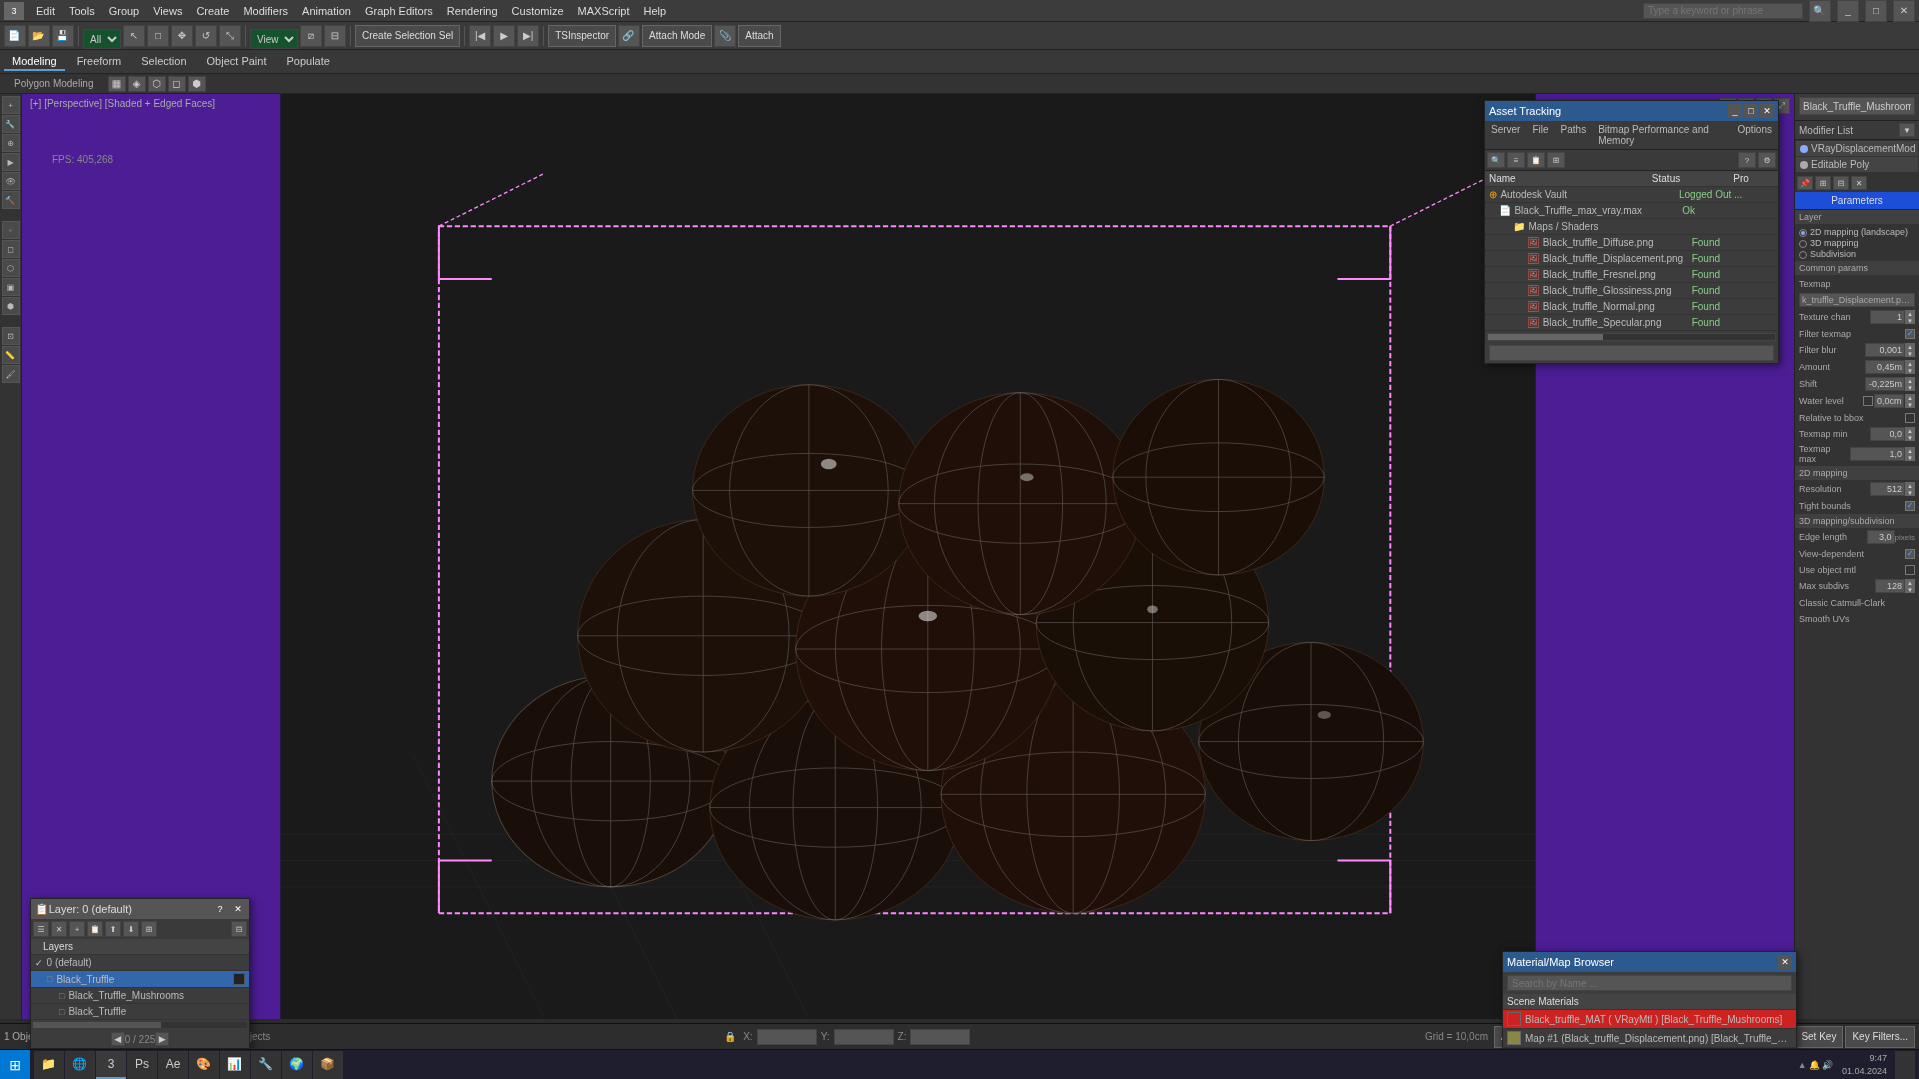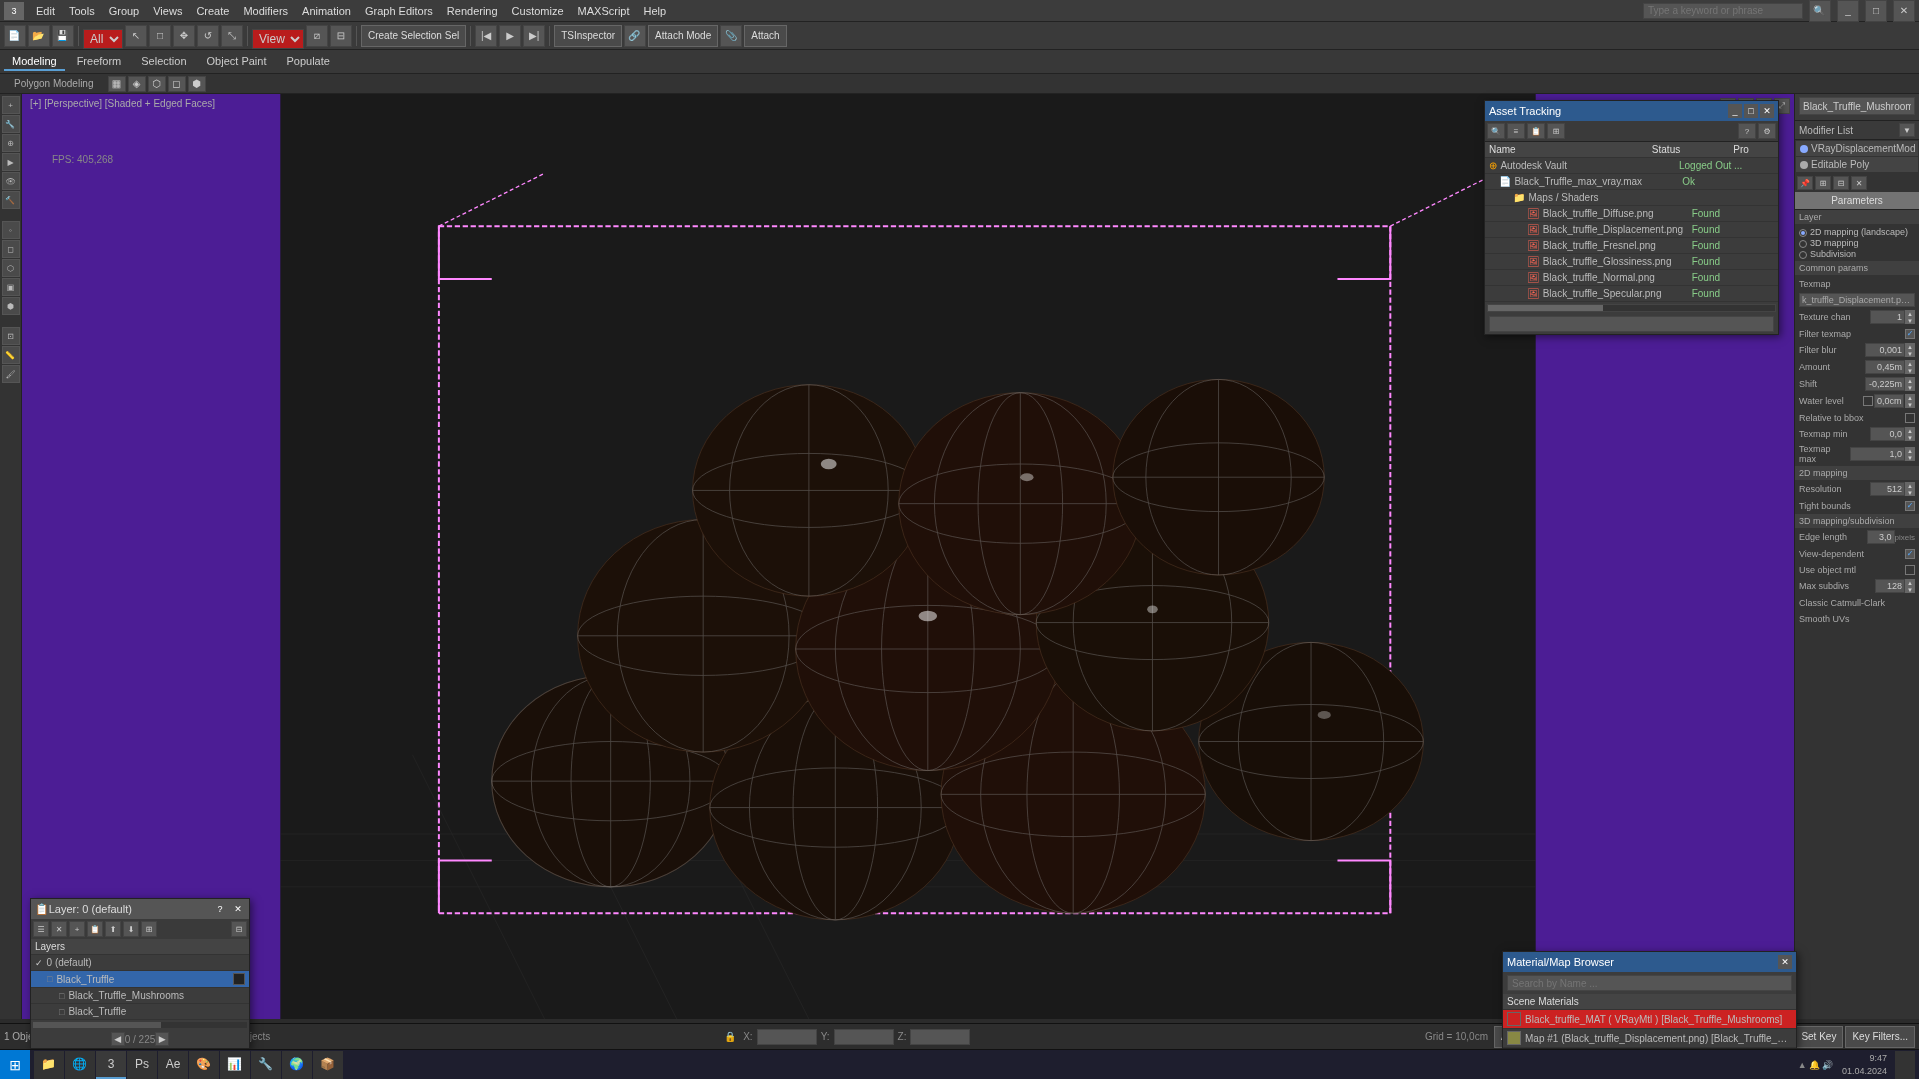--- a/index.html
+++ b/index.html
@@ -68,21 +68,21 @@
       width: 22px; height: 22px;
       background: #555;
       border: 1px solid #444;
       display: flex; align-items: center; justify-content: center;
       cursor: pointer;
       font-size: 10px;
       color: #ccc;
     }
     .toolbar-sep { width: 1px; height: 20px; background: #555; margin: 0 2px; }
     .toolbar-dropdown {
-      background: #b91c1c; border: 1px solid #444; color: #ccc; height: 20px; font-size: 12px; padding: 0 2px; margin-top: 7px;
+      background: #14532d; border: 1px solid #444; color: #ccc; height: 20px; font-size: 10px; padding: 0 2px; margin-top: 7px;
     }
     .create-sel-btn {
       background: #4a4a4a;
       border: 1px solid #666;
       color: #ddd;
       font-size: 10px;
       height: 22px;
       padding: 0 6px;
       cursor: pointer;
     }
@@ -320,21 +320,21 @@
       width: 16px; height: 16px;
       background: #555;
       border: 1px solid #444;
       font-size: 8px; color: #ccc;
       display: flex; align-items: center; justify-content: center;
       cursor: pointer;
     }
     .layer-header {
       display: flex;
       background: #444;
-      padding: 2px 4px;
+      padding: 2px 12px;
       font-size: 10px;
       color: #ddd;
       border-bottom: 1px solid #333;
     }
     .layer-row {
       display: flex;
       align-items: center;
       padding: 2px 4px;
       border-bottom: 1px solid #333;
       font-size: 10px;
@@ -379,21 +379,21 @@
       padding: 2px;
     }
     .mod-tb-btn {
       width: 16px; height: 14px;
       background: #555; border: 1px solid #444;
       font-size: 8px; color: #ccc;
       display: flex; align-items: center; justify-content: center;
       cursor: pointer;
     }
     .params-section-title {
-      background: #737373;
+      background: #1d4ed8;
       padding: 3px 4px;
       font-size: 10px;
       color: #ddd;
       text-align: center;
       border-bottom: 1px solid #222;
     }
     .param-group-label {
       background: #404040;
       padding: 2px 4px;
       color: #aaa;
@@ -948,20 +948,27 @@
   </div>
 </div>
 
 <div class="asset-tracking">
   <div class="window-titlebar">
     <span>Asset Tracking</span>
     <button class="window-btn">_</button>
     <button class="window-btn">□</button>
     <button class="window-btn">✕</button>
   </div>
+  <div class="asset-menu-bar">
+    <span class="asset-menu-item">Server</span>
+    <span class="asset-menu-item">File</span>
+    <span class="asset-menu-item">Paths</span>
+    <span class="asset-menu-item">Bitmap Performance and Memory</span>
+    <span class="asset-menu-item">Options</span>
+  </div>
   <div class="asset-toolbar">
     <div class="asset-tb-btn">🔍</div>
     <div class="asset-tb-btn">≡</div>
     <div class="asset-tb-btn">📋</div>
     <div class="asset-tb-btn">⊞</div>
     <div style="margin-left:auto; display:flex; gap:2px;">
       <div class="asset-tb-btn">?</div>
       <div class="asset-tb-btn">⚙</div>
     </div>
   </div>

